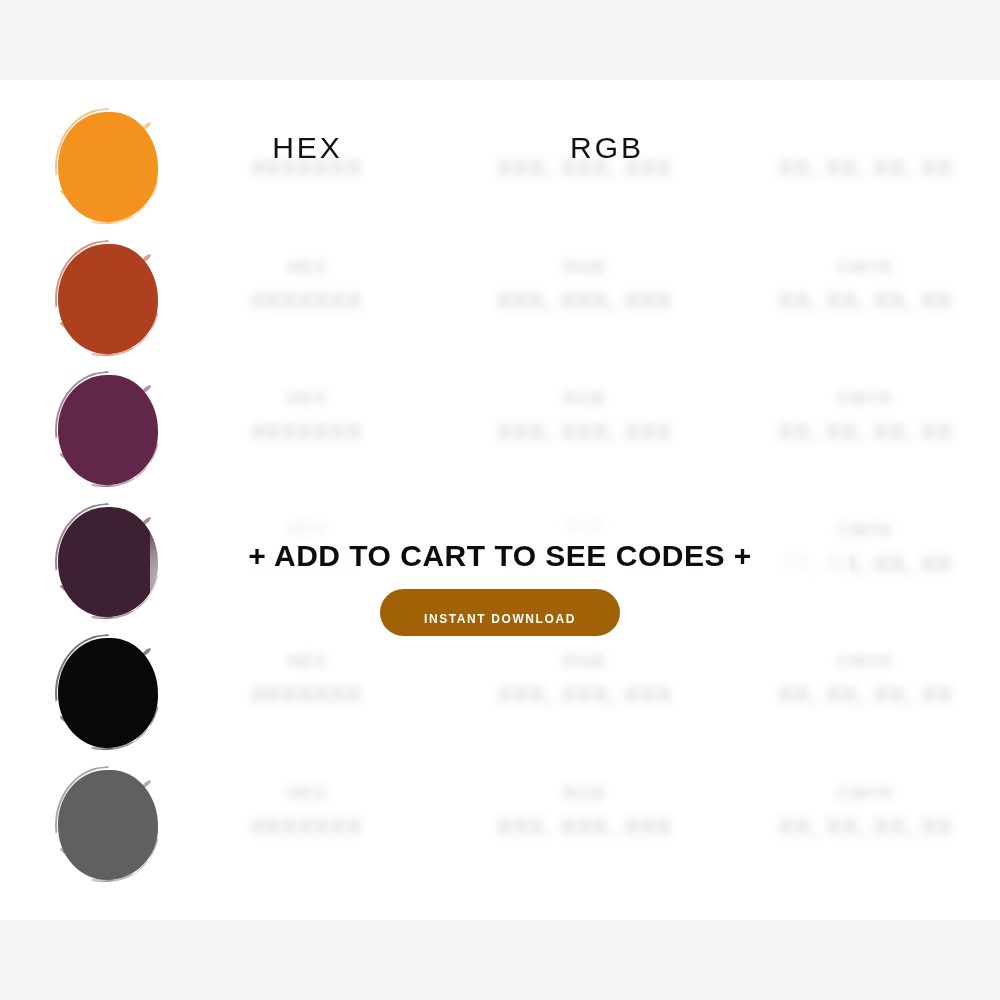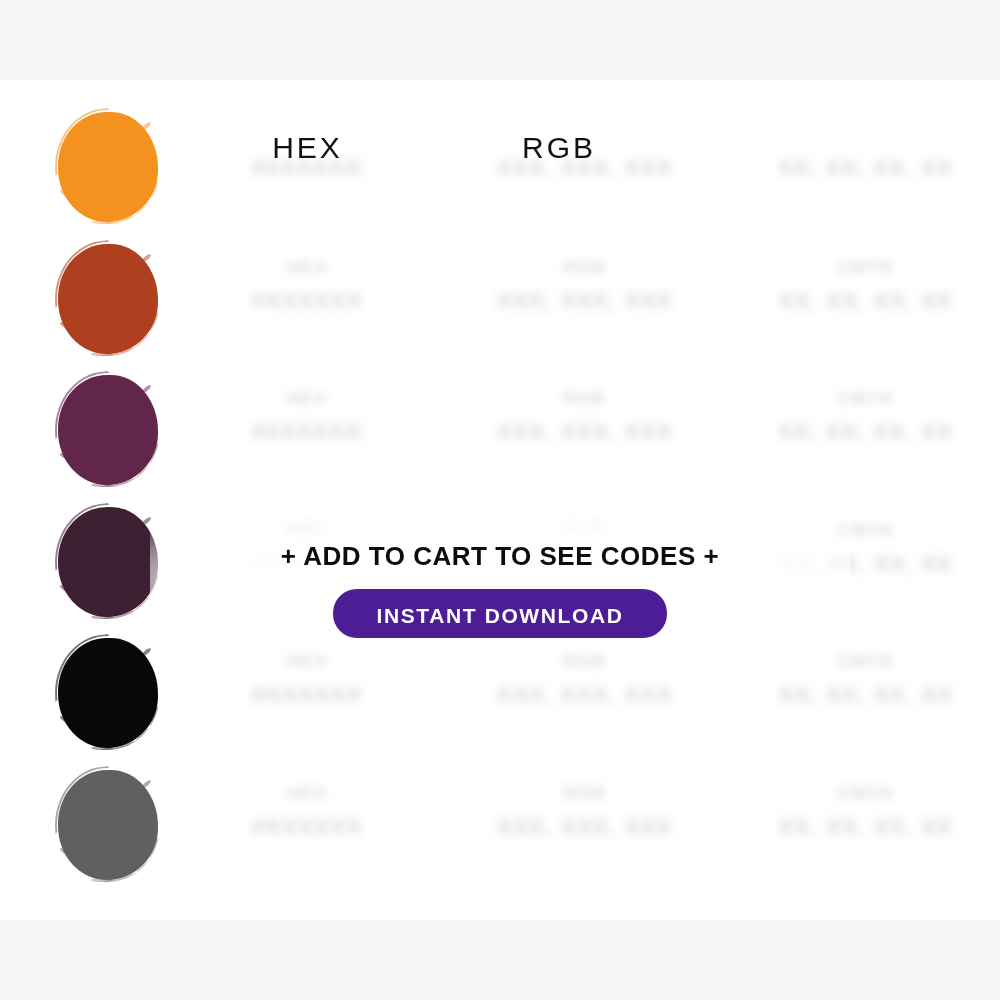--- a/index.html
+++ b/index.html
@@ -46,21 +46,21 @@
     top: 0;
     text-align: center;
     font-size: 30px;
     font-weight: 400;
     letter-spacing: 3px;
     color: #111111;
     line-height: 40px;
   }
 
   .col-header.hex  { left: 195px; width: 225px; }
-  .col-header.rgb  { left: 444px; width: 230px; }
+  .col-header.rgb  { left: 492px; width: 230px; }
   .col-header.cmyk { left: 750px; width: 232px; }
 
   
   .row {
     position: absolute;
     left: 0;
     width: 1000px;
     height: 131px;
   }
 
@@ -162,37 +162,37 @@
   #cta {
     position: absolute;
     left: 0;
     top: 455px;
     width: 1000px;
     text-align: center;
     z-index: 20;
   }
 
   #cta-heading {
-    font-size: 26px;
+    font-size: 30px;
     font-weight: 700;
     letter-spacing: 0.5px;
     color: #100c0e;
     line-height: 42px;
     white-space: nowrap;
   }
 
   #cta-pill {
     display: inline-block;
     margin-top: 12px;
-    background: #4c1d95;
+    background: #a16207;
     color: #ffffff;
-    font-size: 21px;
+    font-size: 12px;
     font-weight: 700;
     letter-spacing: 1.6px;
-    padding: 15px 44px 10px 44px;
+    padding: 23px 44px 10px 44px;
     border-radius: 24px;
     cursor: pointer;
   }
 
   
   #cta-veil {
     position: absolute;
     left: 150px;
     top: 440px;
     width: 700px;

